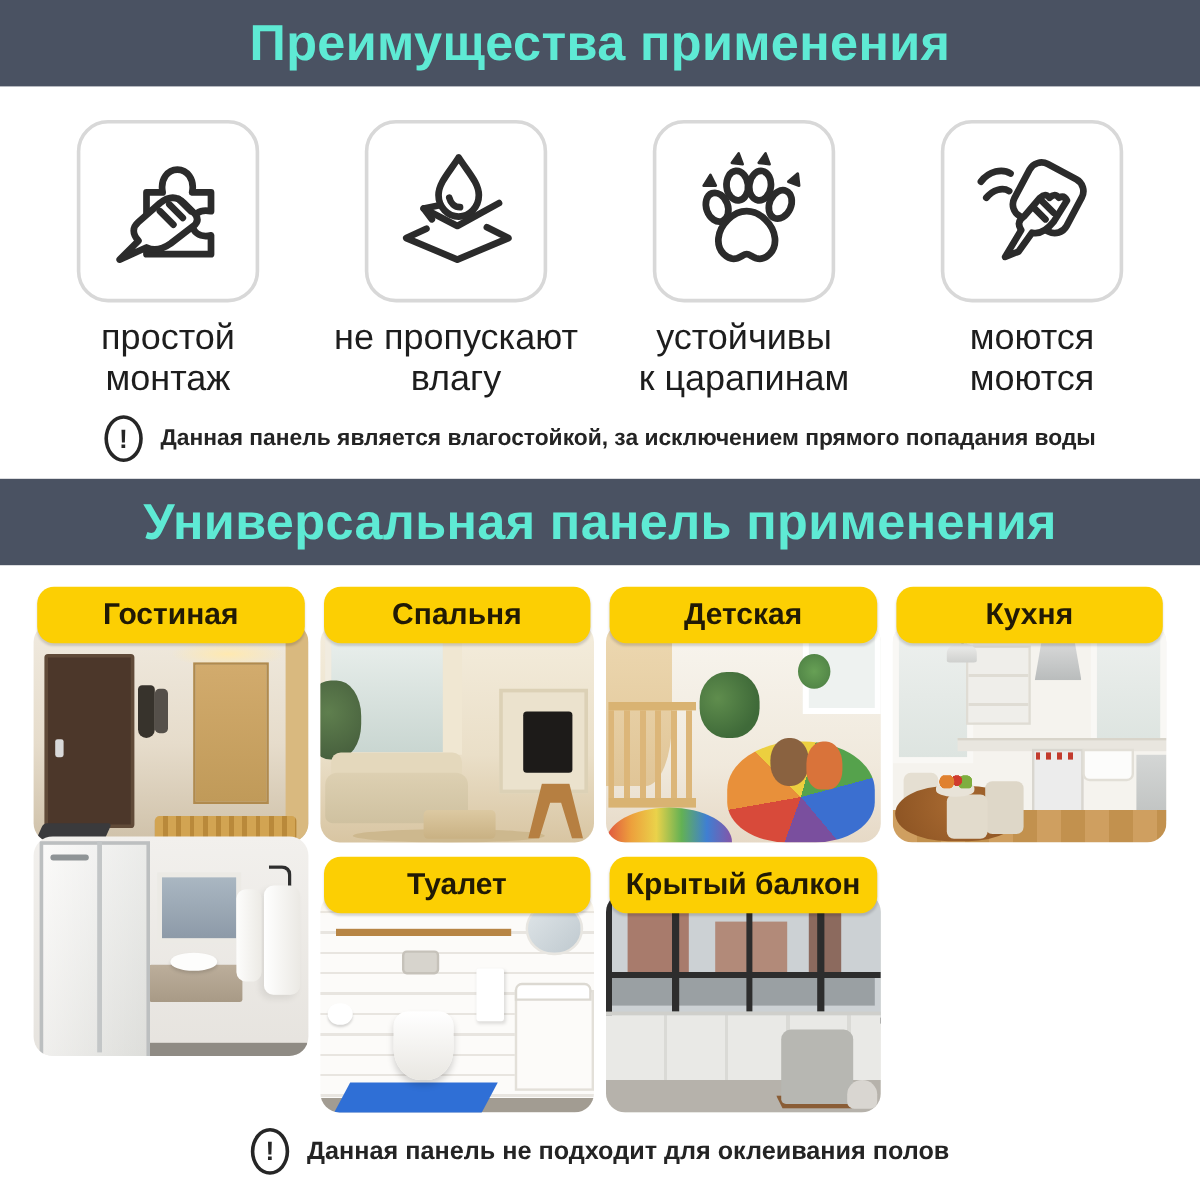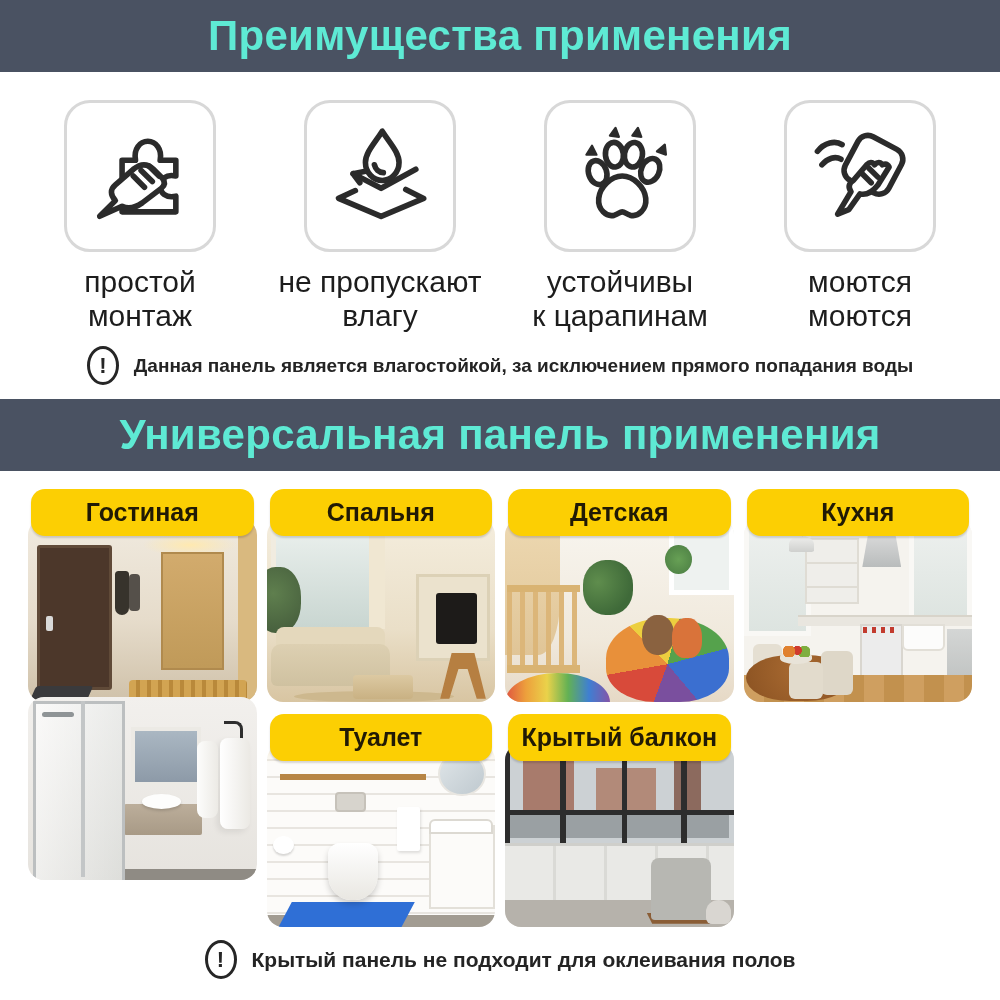--- a/index.html
+++ b/index.html
@@ -338,16 +338,16 @@
         <div class="i"></div>
         <div class="h"></div>
         <div class="j"></div>
       </div>
     </div>
 
   </div>
 
   <div class="note note2">
     <span class="excl">!</span>
-    <span class="note-text"><span>Крытый панель </span><span class="u">не подходит</span><span> для оклеивания полов</span></span>
+    <span class="note-text"><span>Данная панель </span><span class="u">не подходит</span><span> для оклеивания полов</span></span>
   </div>
 
 </div>
 
 </body></html>

